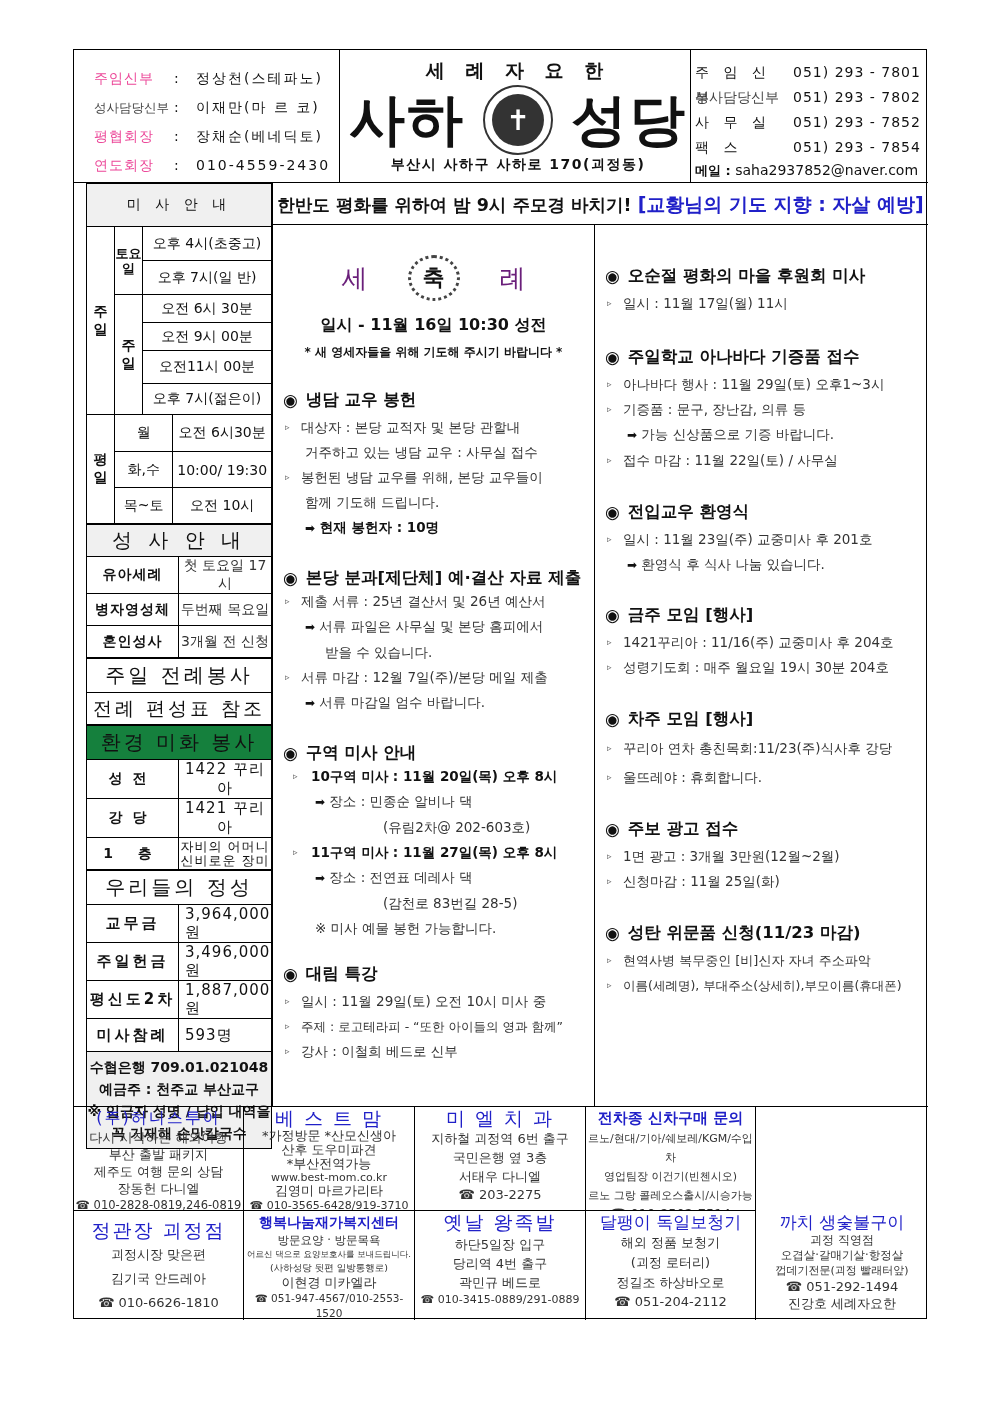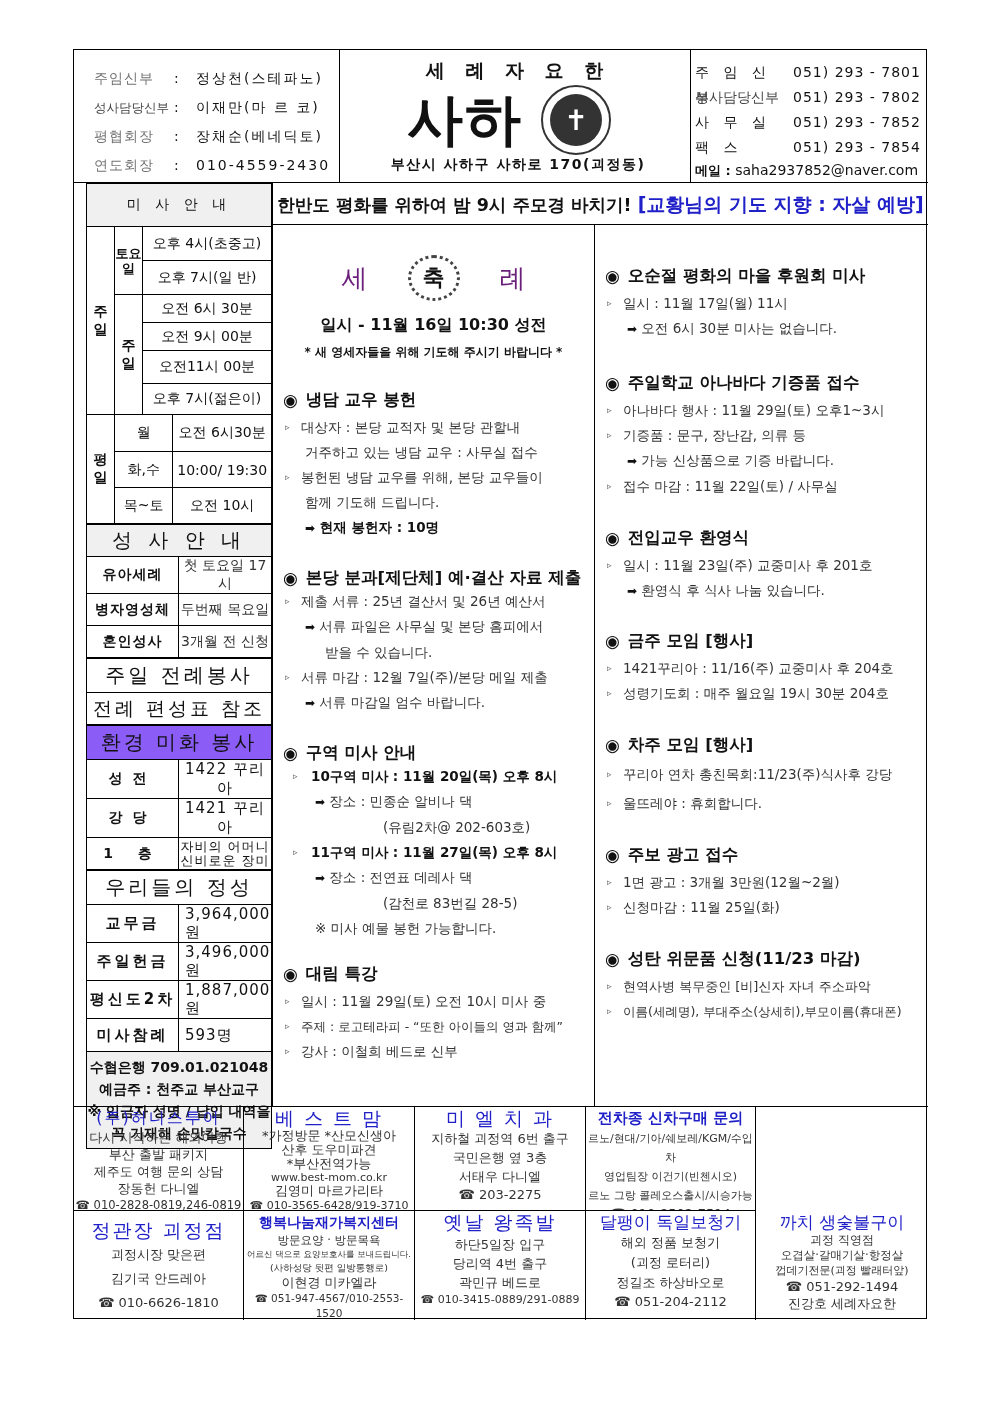--- a/index.html
+++ b/index.html
@@ -3,21 +3,21 @@
 <meta charset="utf-8">
 <style>
   * { box-sizing: border-box; margin: 0; padding: 0; }
   body { width: 992px; height: 1403px; background: #fff; font-family: "DejaVu Sans", sans-serif; color: #111; position: relative; overflow: hidden; }
   .page { position: absolute; left: 73px; top: 49px; width: 854px; height: 1270px; border: 1.5px solid #000; }
 
   
   .hdr { position: absolute; left: 0; top: 0; width: 854px; height: 133px; border-bottom: 1.5px solid #000; }
   .hdr-left { position: absolute; left: 0; top: 0; width: 266px; height: 133px; border-right: 1.5px solid #000; padding: 14px 0 0 20px; }
   .hdr-left .row { display: flex; font-size: 14px; height: 29px; line-height: 29px; letter-spacing: 1px; }
-  .hdr-left .k { width: 80px; color: #737373; }
+  .hdr-left .k { width: 80px; color: #ec4899; }
   .hdr-left .k.small { font-size: 12.5px; letter-spacing: 0; color: #444; }
   .hdr-left .c { width: 22px; }
   .hdr-left .v { letter-spacing: 2px; }
   .hdr-mid { position: absolute; left: 272px; top: 0; width: 345px; height: 133px; border-right: 1.5px solid #000; text-align: center; }
   .hdr-mid .sub { font-weight: bold; font-size: 19px; letter-spacing: 7px; margin-top: 8px; }
   .hdr-mid .title { display: flex; align-items: center; justify-content: center; margin-top: 0px; height: 72px; }
   .hdr-mid .big { font-size: 56px; font-weight: bold; letter-spacing: 2px; line-height: 72px; }
   .logo { width: 70px; height: 70px; border-radius: 50%; border: 2px solid #333; margin: 0 18px; display: flex; align-items: center; justify-content: center; background: #fff; }
   .logo-inner { width: 52px; height: 52px; border-radius: 50%; background: #333; display: flex; align-items: center; justify-content: center; color: #fff; font-size: 28px; font-weight: bold; }
   .hdr-mid .addr { font-weight: bold; font-size: 14px; letter-spacing: 1.5px; }
@@ -111,20 +111,21 @@
           <span class="v">010-4559-2430</span>
         </div>
     </div>
     <div class="hdr-mid">
       <div class="sub">세 례 자  요 한</div>
       <div class="title">
         <span class="big">사하</span>
         <div class="logo">
             <div class="logo-inner">✝</div>
           </div>
+        <span class="big">성당</span>
       </div>
       <div class="addr">부산시 사하구 사하로 170(괴정동)</div>
     </div>
     <div class="hdr-right">
       <div class="row">
           <span class="k">주 임 신 부</span>
           <span class="v">051) 293 - 7801</span>
         </div>
       <div class="row">
           <span class="k small">성사담당신부</span>
@@ -209,21 +210,21 @@
             <td class="sect2">주일 전례봉사</td>
           </tr>
       <tr>
             <td class="ref">전례 편성표 참조</td>
           </tr>
     </tbody>
       </table>
     <table class="env">
       <tbody>
           <tr>
-            <td colspan="2" class="sect2" style="background:#8b5cf6">환경 미화 봉사</td>
+            <td colspan="2" class="sect2" style="background:#15803d">환경 미화 봉사</td>
           </tr>
       <tr>
             <td class="k">성전</td>
             <td class="v">1422 꾸리아</td>
           </tr>
       <tr>
             <td class="k">강당</td>
             <td class="v">1421 꾸리아</td>
           </tr>
       <tr>
@@ -333,21 +334,20 @@
     </div>
   </div>
 
   <div class="ccol c2">
     <div class="sec" style="margin-top:40px">
       <h3>
           <span class="dot">◉</span>
           <span>오순절 평화의 마을 후원회 미사</span>
         </h3>
       <div class="item" style="margin-top:4px"><span class="tri">▹</span><span>일시 : 11월 17일(월) 11시</span></div>
-      <div class="item arrow"><span class="arrow-glyph">➡</span> <span>오전 6시 30분 미사는 없습니다.</span></div>
     </div>
     <div class="sec" style="margin-top:30px">
       <h3>
           <span class="dot">◉</span>
           <span>주일학교 아나바다 기증품 접수</span>
         </h3>
       <div class="item" style="margin-top:4px"><span class="tri">▹</span><span>아나바다 행사 : 11월 29일(토) 오후1~3시</span></div>
       <div class="item"><span class="tri">▹</span><span>기증품 : 문구, 장난감, 의류 등</span></div>
       <div class="item arrow"><span class="arrow-glyph">➡</span> <span>가능 신상품으로 기증 바랍니다.</span></div>
       <div class="item"><span class="tri">▹</span><span>접수 마감 :  11월 22일(토) / 사무실</span></div>

